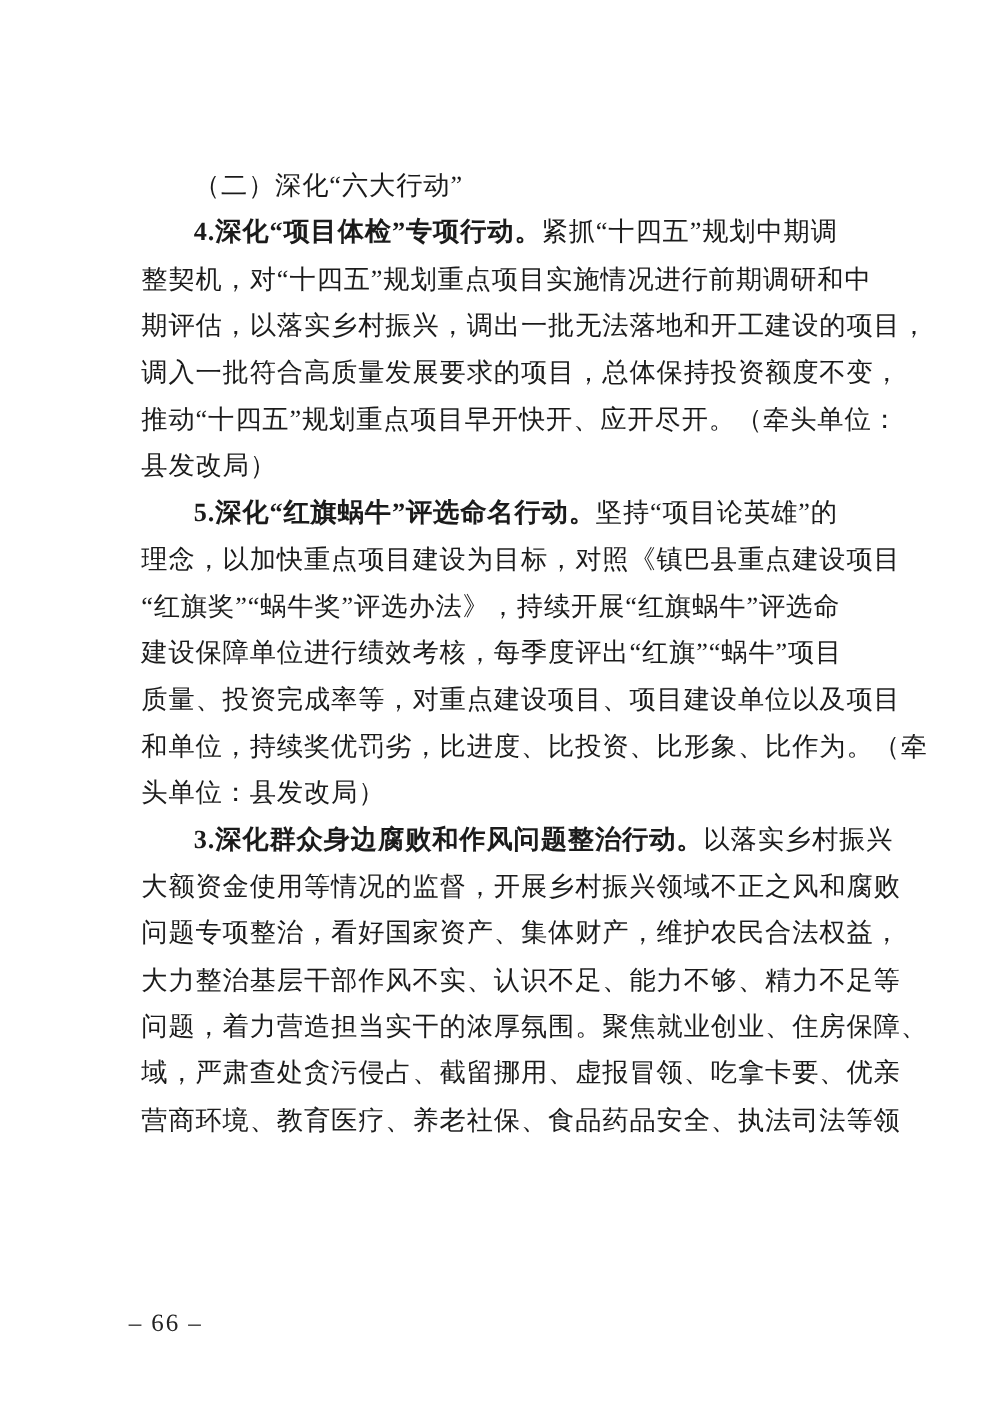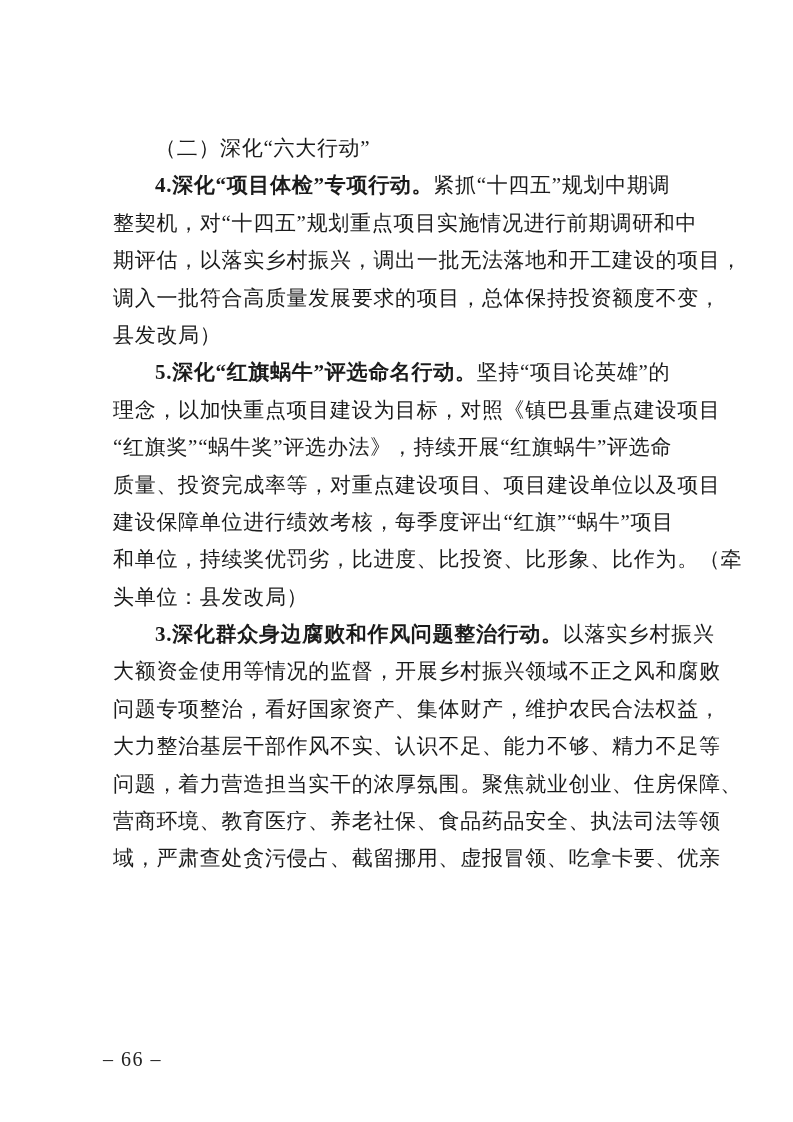--- a/index.html
+++ b/index.html
@@ -39,30 +39,31 @@
 </head>
 <body>
 
 <div class="page">
   <div class="doc-body">
       <div class="line indent"><span>（二）深化“六大行动”</span></div>
       <div class="line indent"><span class="bold">4.深化“项目体检”专项行动。</span><span>紧抓“十四五”规划中期调</span></div>
       <div class="line"><span>整契机，对“十四五”规划重点项目实施情况进行前期调研和中</span></div>
       <div class="line"><span>期评估，以落实乡村振兴，调出一批无法落地和开工建设的项目，</span></div>
       <div class="line"><span>调入一批符合高质量发展要求的项目，总体保持投资额度不变，</span></div>
+      <div class="line"><span>推动“十四五”规划重点项目早开快开、应开尽开。（牵头单位：</span></div>
       <div class="line"><span>县发改局）</span></div>
       <div class="line indent"><span class="bold">5.深化“红旗蜗牛”评选命名行动。</span><span>坚持“项目论英雄”的</span></div>
       <div class="line"><span>理念，以加快重点项目建设为目标，对照《镇巴县重点建设项目</span></div>
       <div class="line"><span>“红旗奖”“蜗牛奖”评选办法》，持续开展“红旗蜗牛”评选命</span></div>
+      <div class="line"><span>建设保障单位进行绩效考核，每季度评出“红旗”“蜗牛”项目</span></div>
       <div class="line"><span>质量、投资完成率等，对重点建设项目、项目建设单位以及项目</span></div>
-      <div class="line"><span>建设保障单位进行绩效考核，每季度评出“红旗”“蜗牛”项目</span></div>
       <div class="line"><span>和单位，持续奖优罚劣，比进度、比投资、比形象、比作为。（牵</span></div>
       <div class="line"><span>头单位：县发改局）</span></div>
       <div class="line indent"><span class="bold">3.深化群众身边腐败和作风问题整治行动。</span><span>以落实乡村振兴</span></div>
       <div class="line"><span>大额资金使用等情况的监督，开展乡村振兴领域不正之风和腐败</span></div>
       <div class="line"><span>问题专项整治，看好国家资产、集体财产，维护农民合法权益，</span></div>
       <div class="line"><span>大力整治基层干部作风不实、认识不足、能力不够、精力不足等</span></div>
       <div class="line"><span>问题，着力营造担当实干的浓厚氛围。聚焦就业创业、住房保障、</span></div>
+      <div class="line"><span>域，严肃查处贪污侵占、截留挪用、虚报冒领、吃拿卡要、优亲</span></div>
       <div class="line"><span>营商环境、教育医疗、养老社保、食品药品安全、执法司法等领</span></div>
-      <div class="line"><span>域，严肃查处贪污侵占、截留挪用、虚报冒领、吃拿卡要、优亲</span></div>
     </div>
   <div class="footer">– 66 –</div>
 </div>
 
 </body></html>

